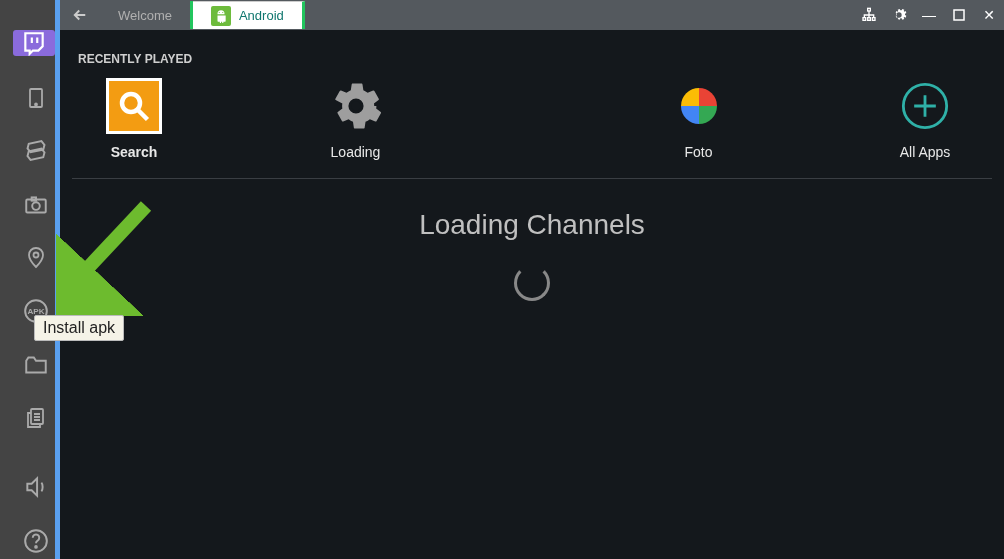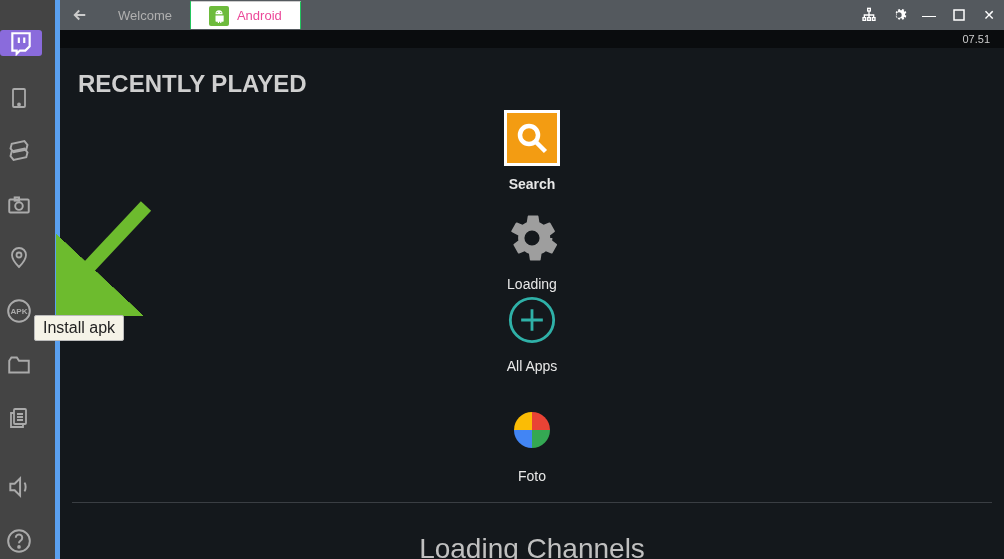--- a/index.html
+++ b/index.html
@@ -7,21 +7,21 @@
   width: 1004px; height: 559px;
   font-family: Arial, sans-serif;
   background: #000;
   overflow: hidden;
   position: relative;
 }
 .container { display: flex; width: 100%; height: 100%; }
 .sidebar {
   width: 55px; height: 100%;
   background: #444;
-  display: flex; flex-direction: column; align-items: flex-start;
+  display: flex; flex-direction: column; align-items: flex-end;
   padding-top: 30px;
   position: relative;
   gap: 16px;
 }
 .sidebar-icon {
   width: 38px; height: 38px;
   display: flex; align-items: center; justify-content: center;
   margin-bottom: 12px;
   cursor: pointer;
   color: #aaa;
@@ -43,50 +43,49 @@
   height: 30px; background: #54595e;
   display: flex; align-items: center;
 }
 .back-btn {
   width: 40px; height: 30px; display: flex; align-items: center; justify-content: center;
   color: #ccc; cursor: pointer;
 }
 .tab {
   height: 28px; display: flex; align-items: center;
   padding: 0 18px; color: #b0b0b0; font-size: 13px;
-  border-right: 1px solid #22c55e;
+  border-right: 3px solid #22c55e;
   cursor: pointer;
 }
 .tab.active {
-  background: #fff; color: #ec4899;
+  background: #fff; color: #0f766e;
   border-top: 1px solid #ccc;
 }
 .tab.active .tab-icon {
   width: 20px; height: 20px; background: #6dbb3c;
   display: inline-flex; align-items: center; justify-content: center;
   margin-right: 8px; border-radius: 2px;
 }
 .titlebar-right { margin-left: auto; display: flex; align-items: center; color: #fff; }
 .win-icon {
   width: 30px; height: 30px; display: flex; align-items: center; justify-content: center;
   cursor: pointer; font-size: 14px;
 }
 .time-strip {
   height: 18px; background: #0a0c0e; text-align: right;
   color: #ccc; font-size: 11px; padding-right: 14px; line-height: 18px;
 }
 .section-title {
-  color: #cfcfcf; font-size: 24px; font-weight: bold;
+  color: #cfcfcf; font-size: 12px; font-weight: bold;
   padding: 22px 18px 12px;
 }
 .apps-row {
   display: flex; padding: 0 12px 18px;
   border-bottom: 1px solid #3a3e43;
   margin: 0 12px;
-  flex-direction: column;
 }
 .app-item {
   flex: 1; display: flex; flex-direction: column; align-items: center;
   color: #e8e8e8; font-size: 14px; cursor: pointer;
 }
 .app-item.search-item { flex: 0 0 100px; }
 .app-icon {
   width: 56px; height: 56px; display: flex; align-items: center; justify-content: center;
   margin-bottom: 10px;
 }
@@ -231,23 +230,20 @@
         <div class="win-icon">—</div>
         <div class="win-icon">
           <svg width="12" height="12" viewBox="0 0 12 12" fill="none" stroke="#fff" stroke-width="1.5">
               <rect x="1" y="1" width="10" height="10"></rect>
             </svg>
         </div>
         <div class="win-icon">✕</div>
       </div>
     </div>
 
-    <div class="time-strip">
-      <span>07.51</span>
-    </div>
 
     <div class="section-title">RECENTLY PLAYED</div>
 
     <div class="apps-row">
       <div class="app-item search-item">
         <div class="app-icon">
           <div class="search-icon-box">
             <svg width="36" height="36" viewBox="0 0 24 24" fill="none" stroke="#fff" stroke-width="3">
                 <circle cx="10" cy="10" r="6"></circle>
                 <path d="M15 15l6 6"></path>
@@ -261,40 +257,40 @@
       <div class="app-item">
         <div class="app-icon">
           <svg width="52" height="52" viewBox="0 0 24 24" fill="#9e9e9e">
               <path d="M12 8.5a3.5 3.5 0 1 0 0 7 3.5 3.5 0 0 0 0-7zm9.4 3.5c0 .4 0 .8-.1 1.2l2.1 1.6c.2.1.2.4.1.6l-2 3.5c-.1.2-.4.3-.6.2l-2.5-1a8 8 0 0 1-2 1.2l-.4 2.6c0 .3-.2.5-.5.5h-4c-.3 0-.5-.2-.5-.5l-.4-2.6a8 8 0 0 1-2-1.2l-2.5 1c-.2.1-.5 0-.6-.2l-2-3.5c-.1-.2-.1-.5.1-.6l2.1-1.6c-.1-.4-.1-.8-.1-1.2s0-.8.1-1.2L2.6 9.2c-.2-.1-.2-.4-.1-.6l2-3.5c.1-.2.4-.3.6-.2l2.5 1a8 8 0 0 1 2-1.2l.4-2.6c0-.3.2-.5.5-.5h4c.3 0 .5.2.5.5l.4 2.6a8 8 0 0 1 2 1.2l2.5-1c.2-.1.5 0 .6.2l2 3.5c.1.2.1.5-.1.6l-2.1 1.6c.1.4.1.8.1 1.2z"></path>
               <circle cx="12" cy="12" r="2.2" fill="#14181c"></circle>
             </svg>
         </div>
         <span>Loading</span>
       </div>
 
-      <div class="app-item" style="flex:0 0 110px">
-        <div class="app-icon">
-          <svg width="52" height="52" viewBox="0 0 24 24" fill="none" stroke="#2fb1a8" stroke-width="1.3">
-              <circle cx="12" cy="12" r="10"></circle>
-              <path d="M12 7v10M7 12h10"></path>
-            </svg>
-        </div>
-        <span>All Apps</span>
-      </div>
-
       <div class="app-item">
         <div class="app-icon">
           <svg width="48" height="48" viewBox="0 0 48 48">
               <path d="M24 24 L24 6 A18 18 0 0 1 42 24 Z" fill="#e94335"></path>
               <path d="M24 24 L42 24 A18 18 0 0 1 24 42 Z" fill="#34a853"></path>
               <path d="M24 24 L24 42 A18 18 0 0 1 6 24 Z" fill="#4285f4"></path>
               <path d="M24 24 L6 24 A18 18 0 0 1 24 6 Z" fill="#fbbc05"></path>
             </svg>
         </div>
         <span>Foto</span>
+      </div>
+
+      <div class="app-item" style="flex:0 0 110px">
+        <div class="app-icon">
+          <svg width="52" height="52" viewBox="0 0 24 24" fill="none" stroke="#2fb1a8" stroke-width="1.3">
+              <circle cx="12" cy="12" r="10"></circle>
+              <path d="M12 7v10M7 12h10"></path>
+            </svg>
+        </div>
+        <span>All Apps</span>
       </div>
     </div>
 
     <div class="loading-area">
       <div class="loading-text">Loading Channels</div>
       <div class="spinner"></div>
     </div>
   </div>
 </div>
 

